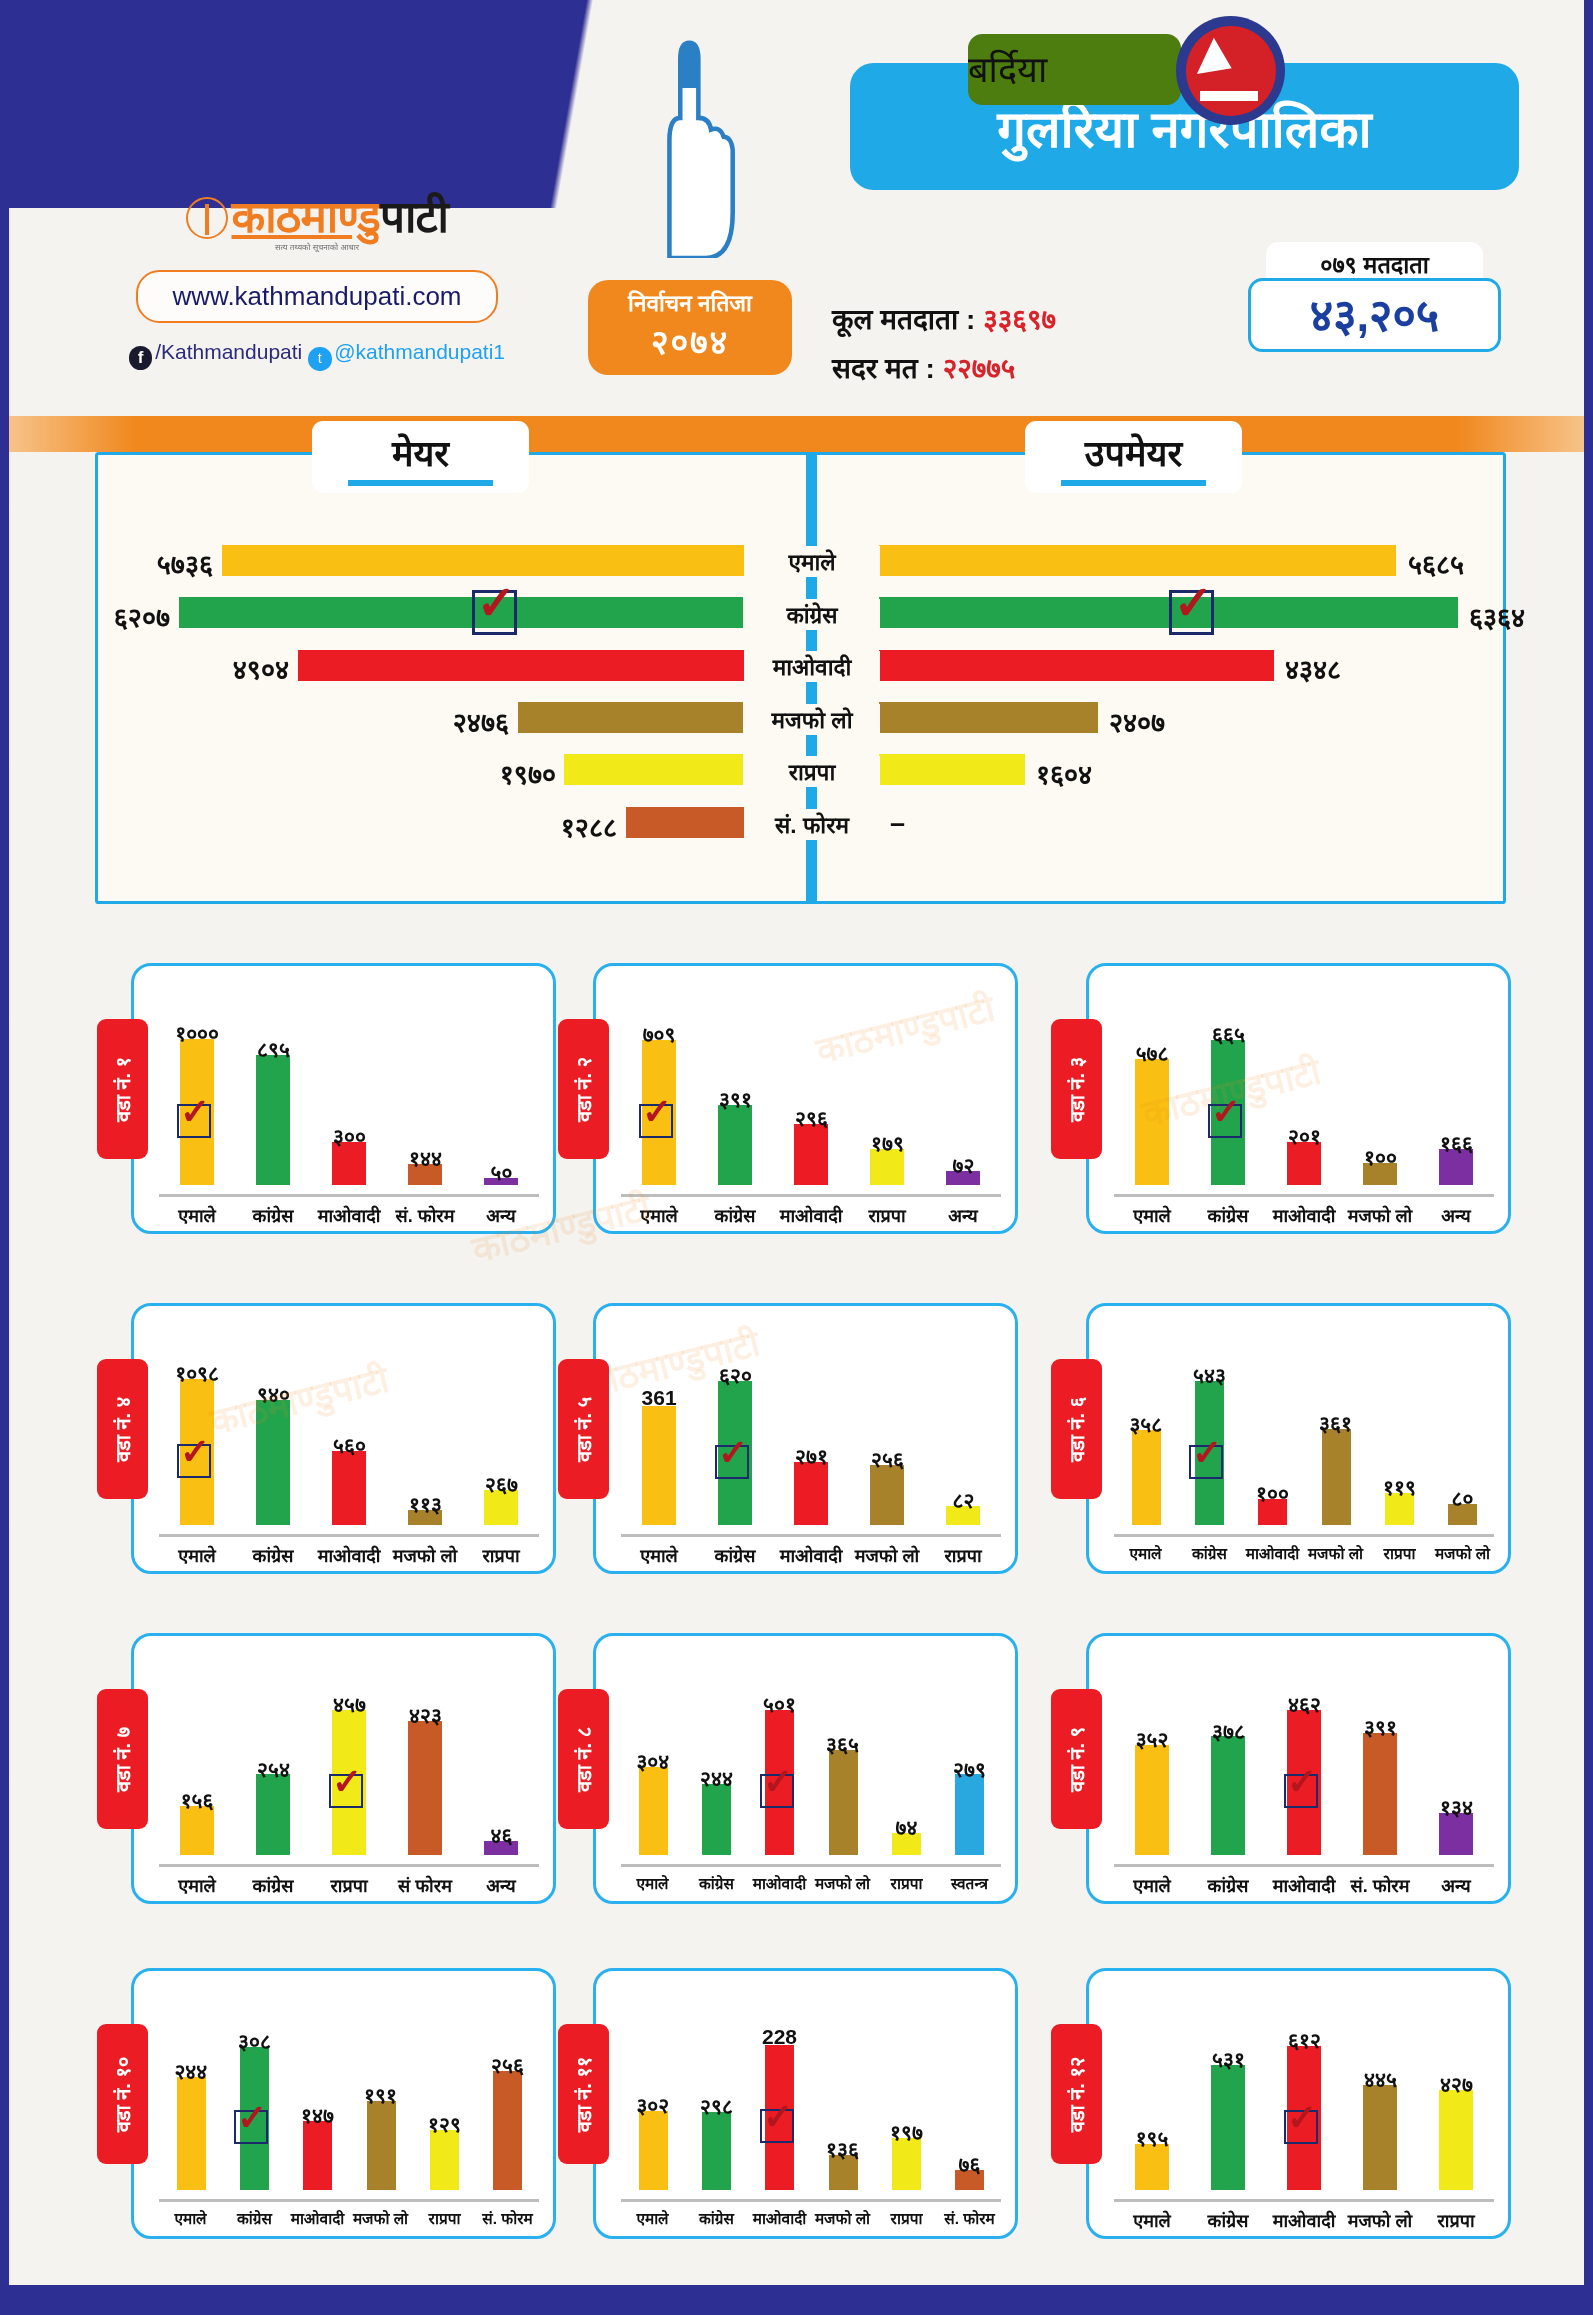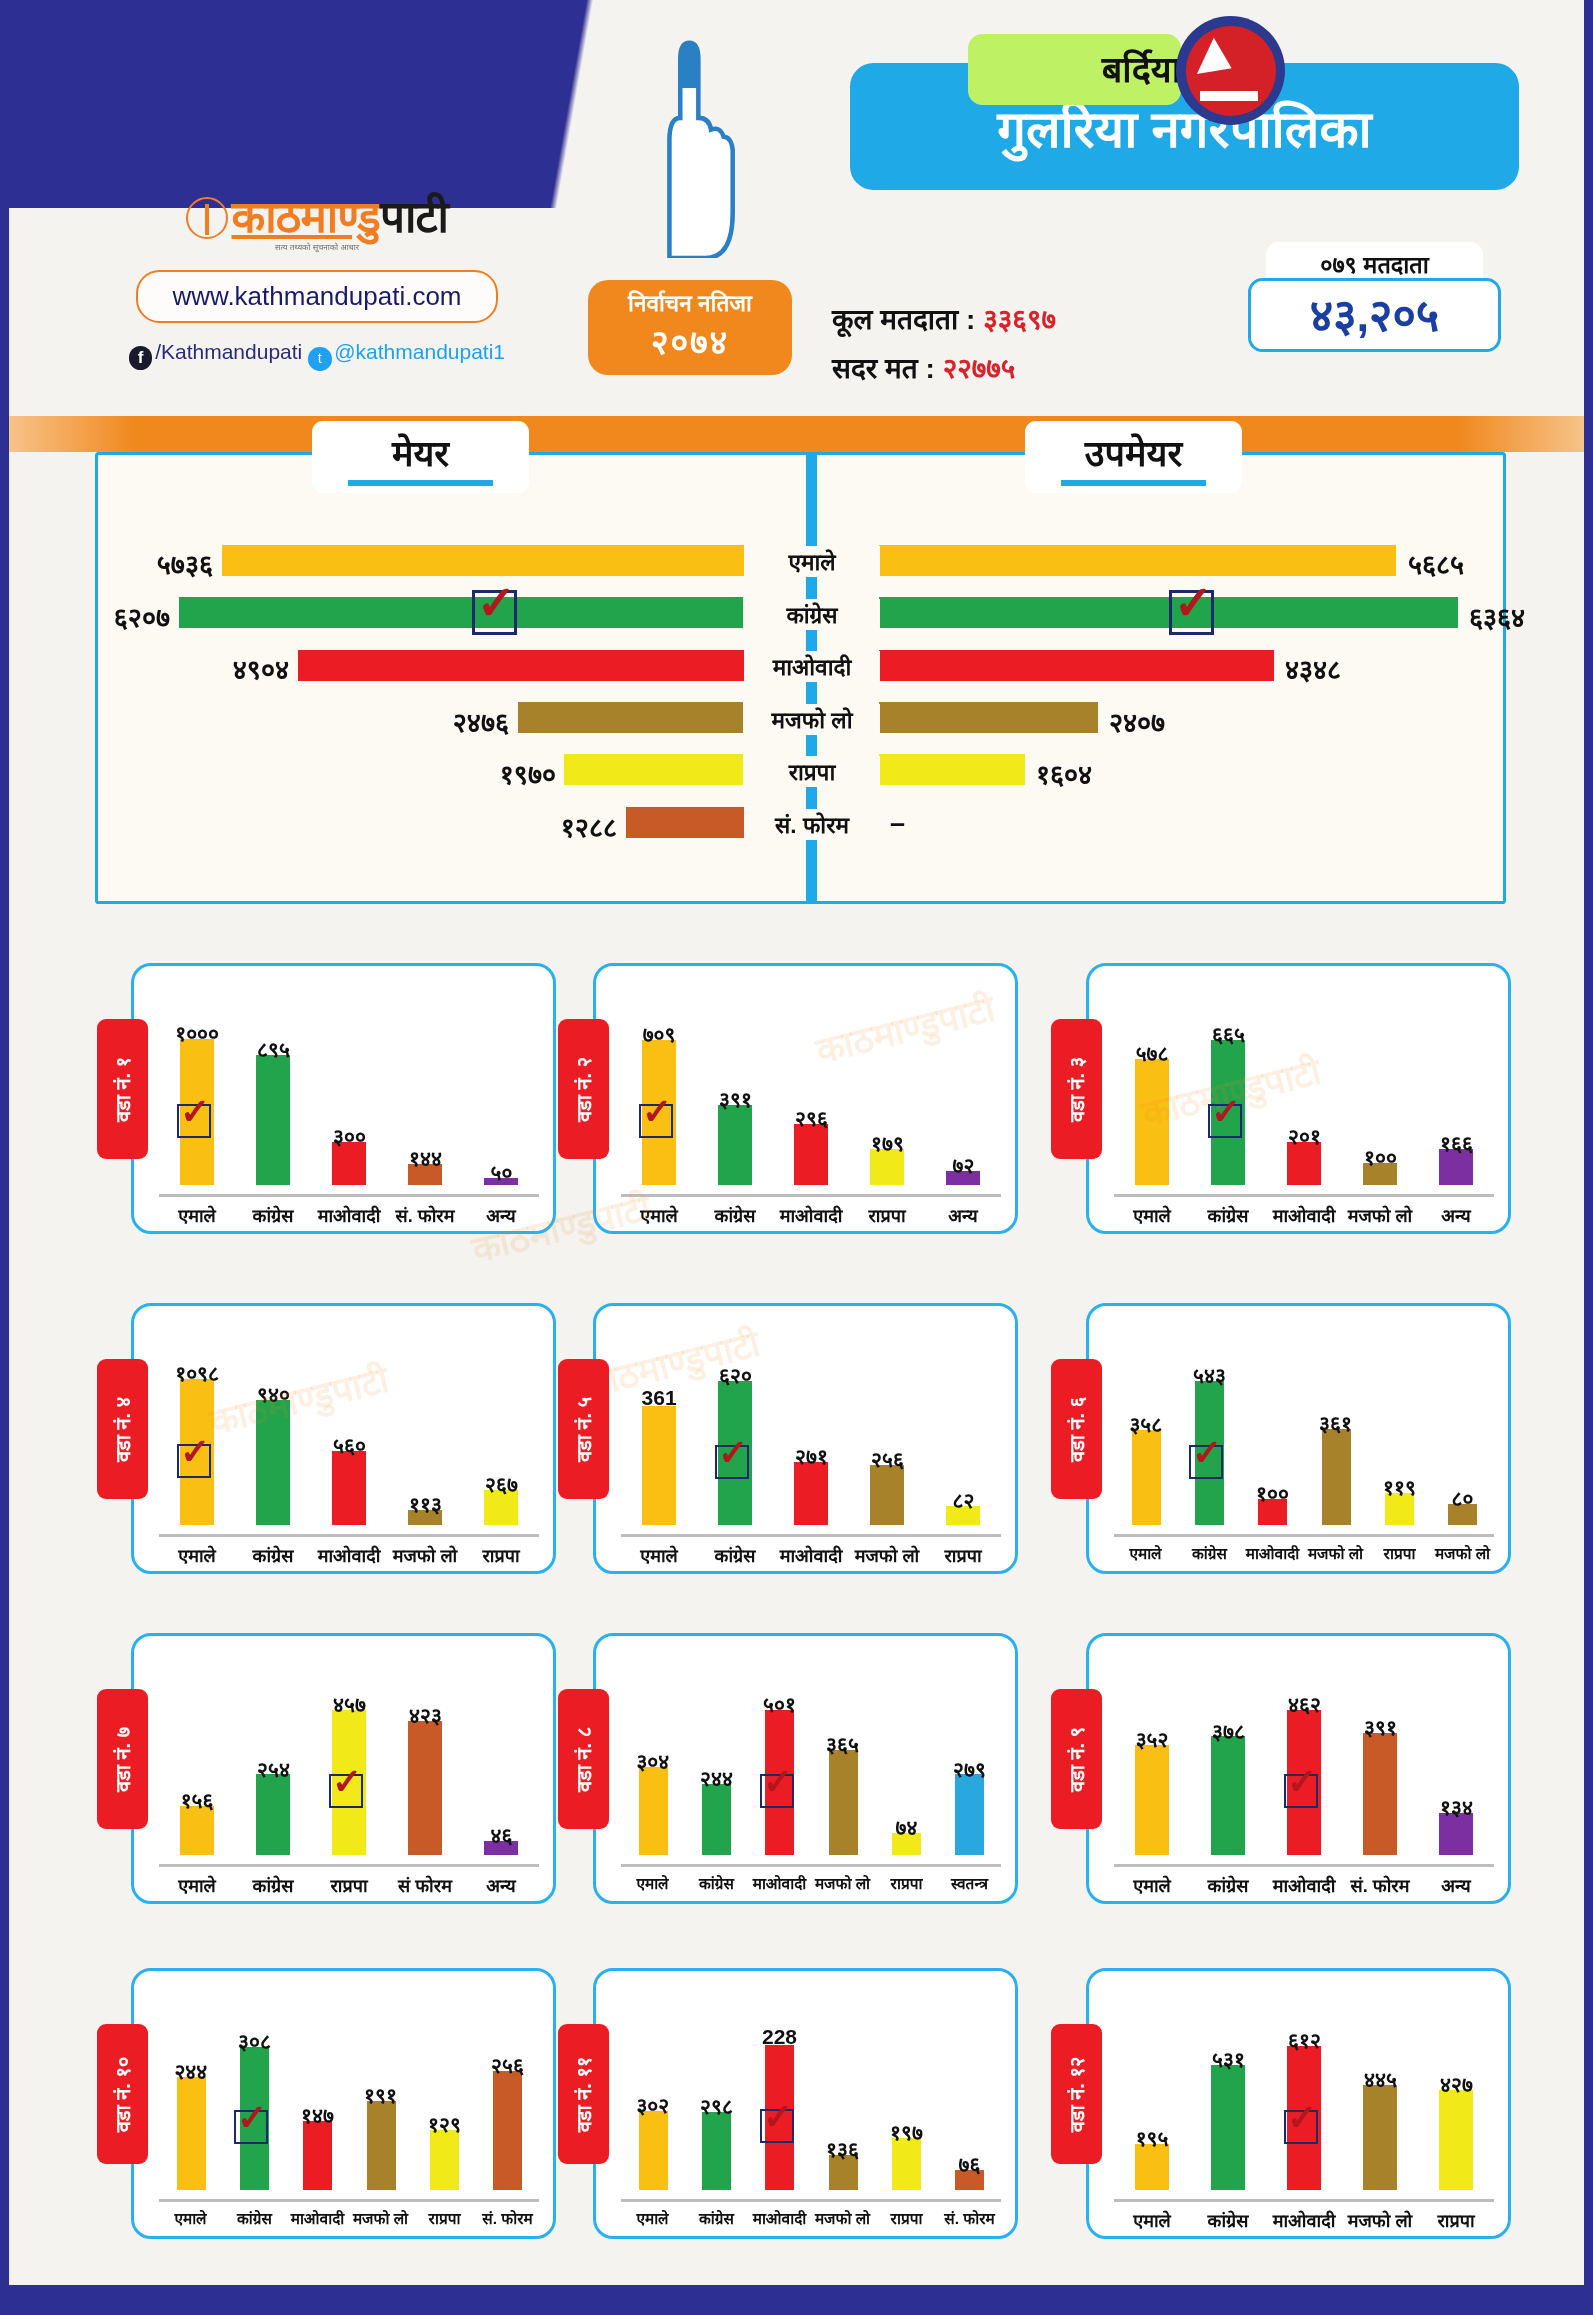--- a/index.html
+++ b/index.html
@@ -58,22 +58,22 @@
   .nirwachan {
     position:absolute; left:588px; top:280px; width:204px; height:95px;
     background:#f0881e; border-radius:20px; color:#fff; text-align:center;
     padding-top:7.2px;
   }
   .nirwachan .l1 { font-size:22.6px; font-weight:bold; }
   .nirwachan .l2 { font-size:34px; font-weight:bold; letter-spacing:1.8px; }
 
   .bardiya {
     position:absolute; left:968px; top:34px; width:213px; height:71px;
-    background:#bef264; border-radius:14.5px; text-align:right; line-height:71px;
-    font-size:36px; font-weight:bold; color:#111; z-index:4;
+    background:#4d7c0f; border-radius:14.5px; text-align:left; line-height:71px;
+    font-size:36px; font-weight:normal; color:#111; z-index:4;
   }
   .logo-seal {
     position:absolute; left:1176px; top:16.3px; width:109px; height:109px;
     border-radius:50%; background:#2b3a8f; z-index:6;
     display:flex; align-items:center; justify-content:center;
   }
   .logo-seal .inner {
     width:90px; height:90px; border-radius:50%; background:#d42027;
     position:relative; overflow:hidden;
   }

